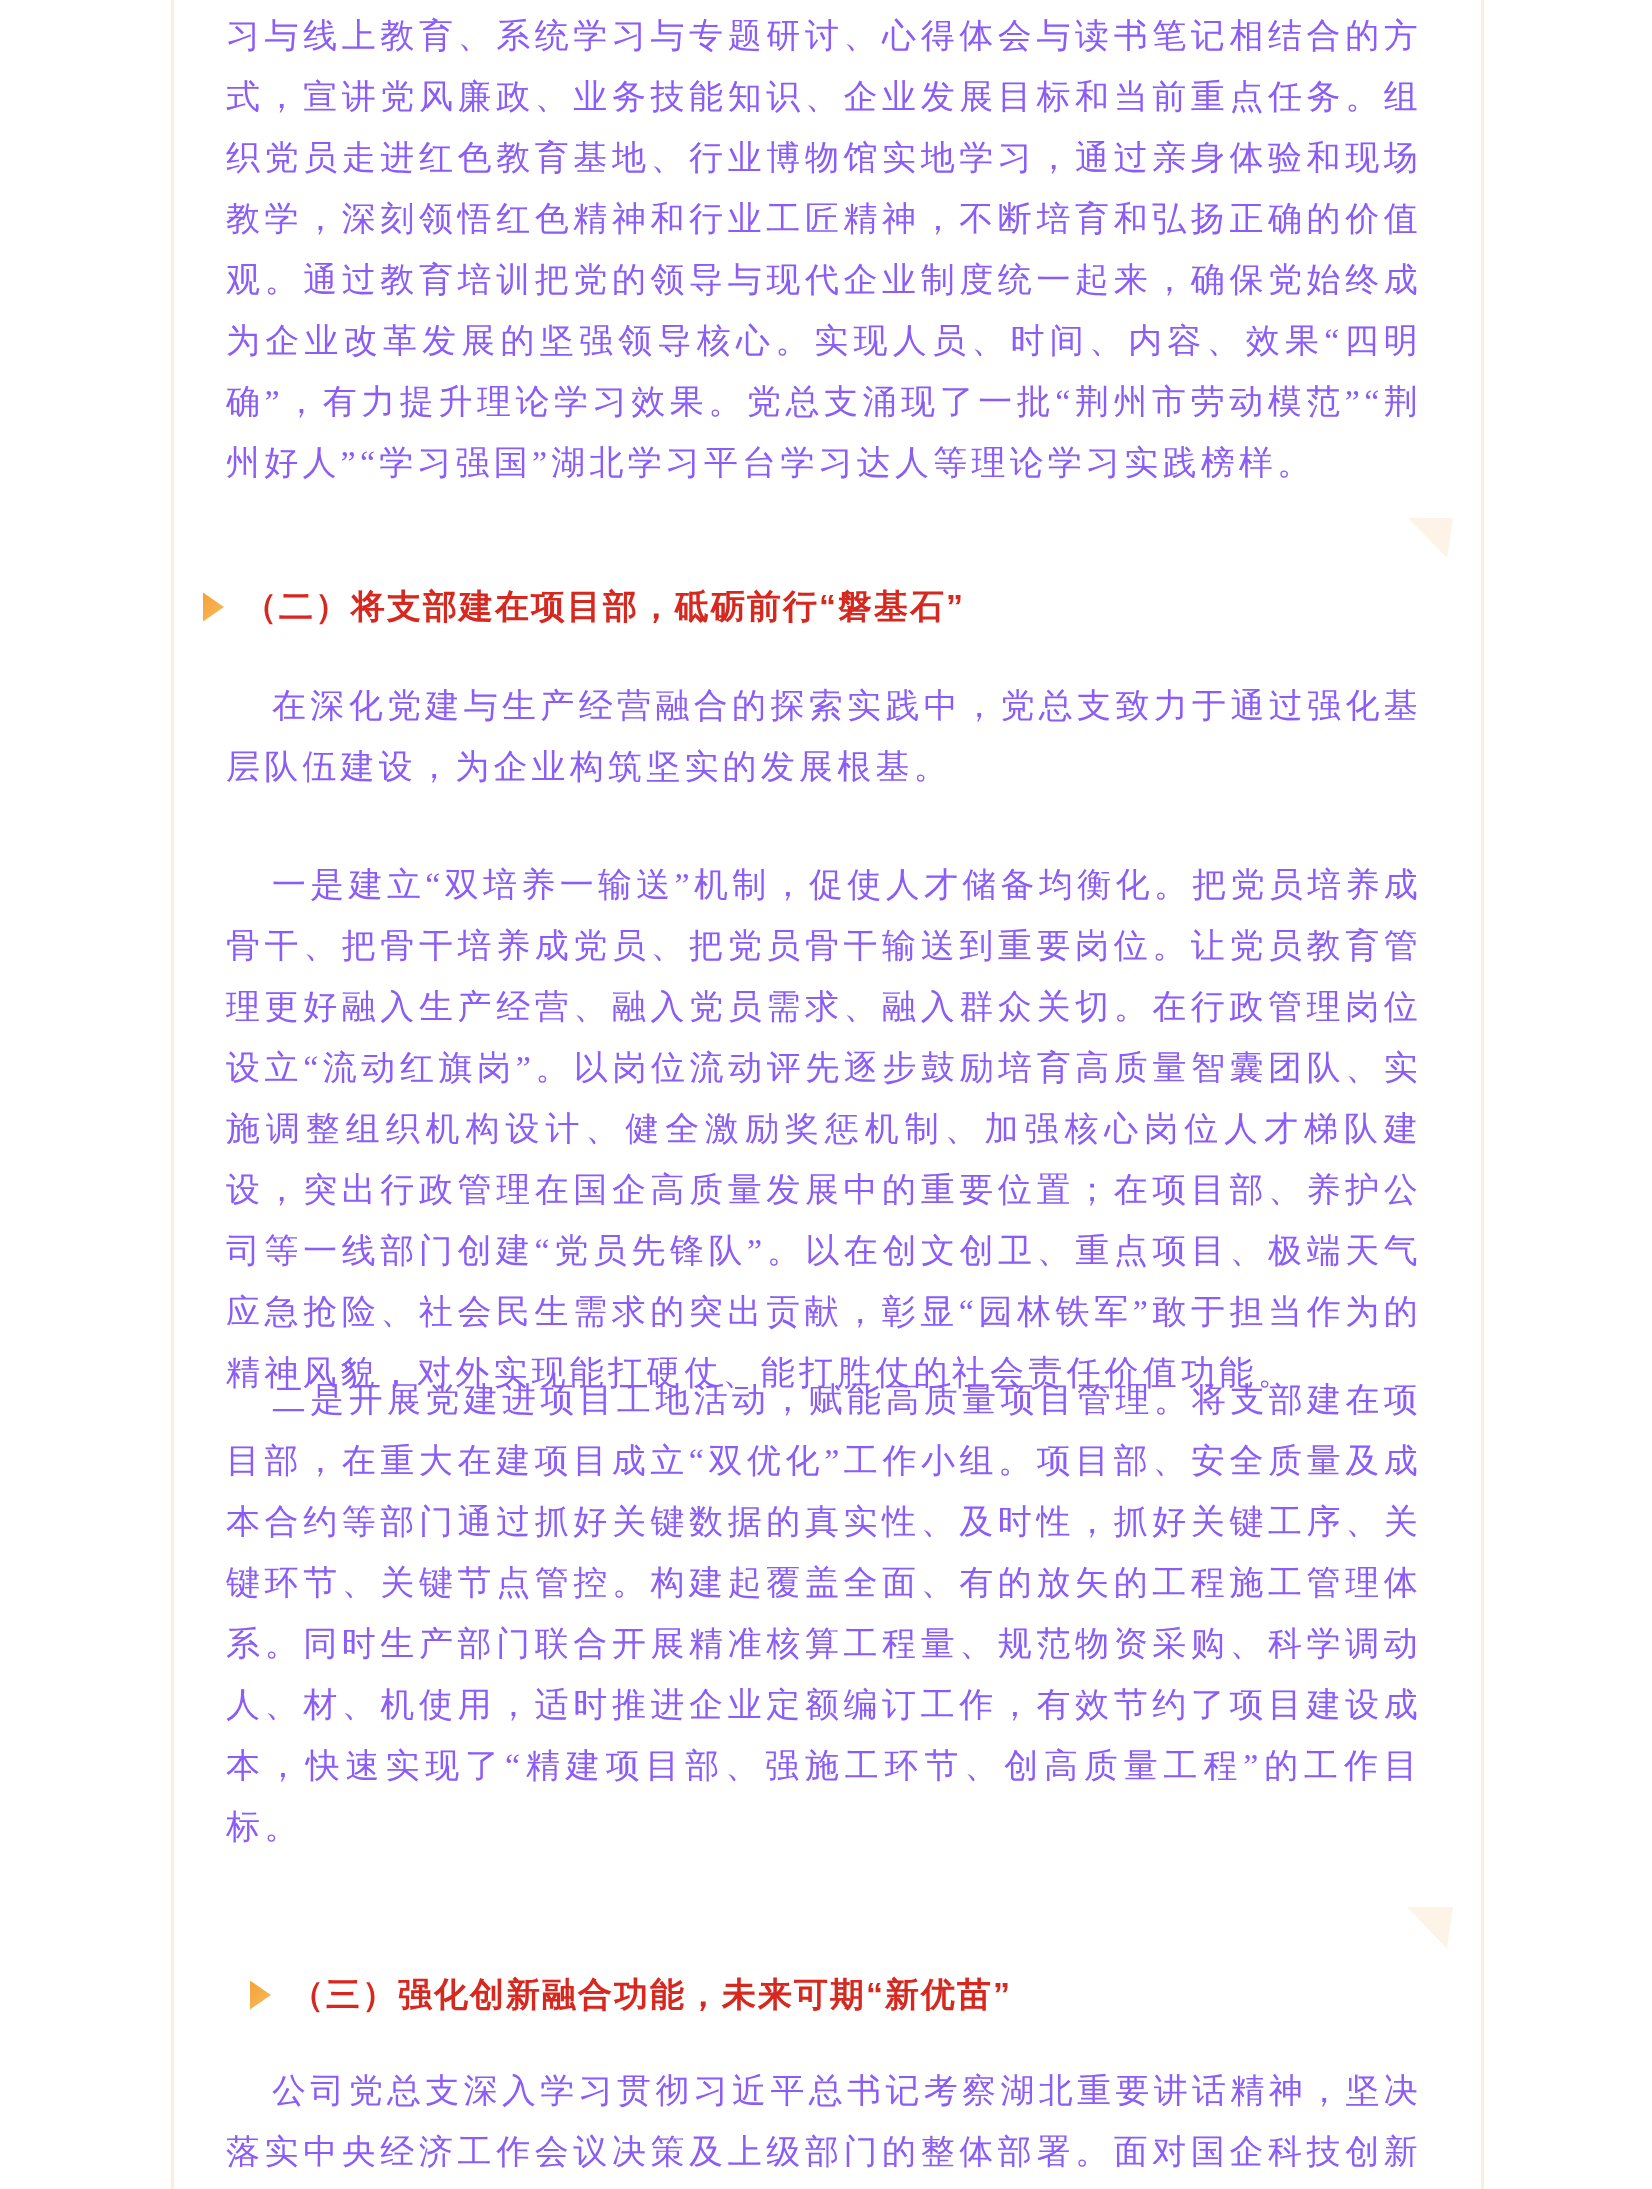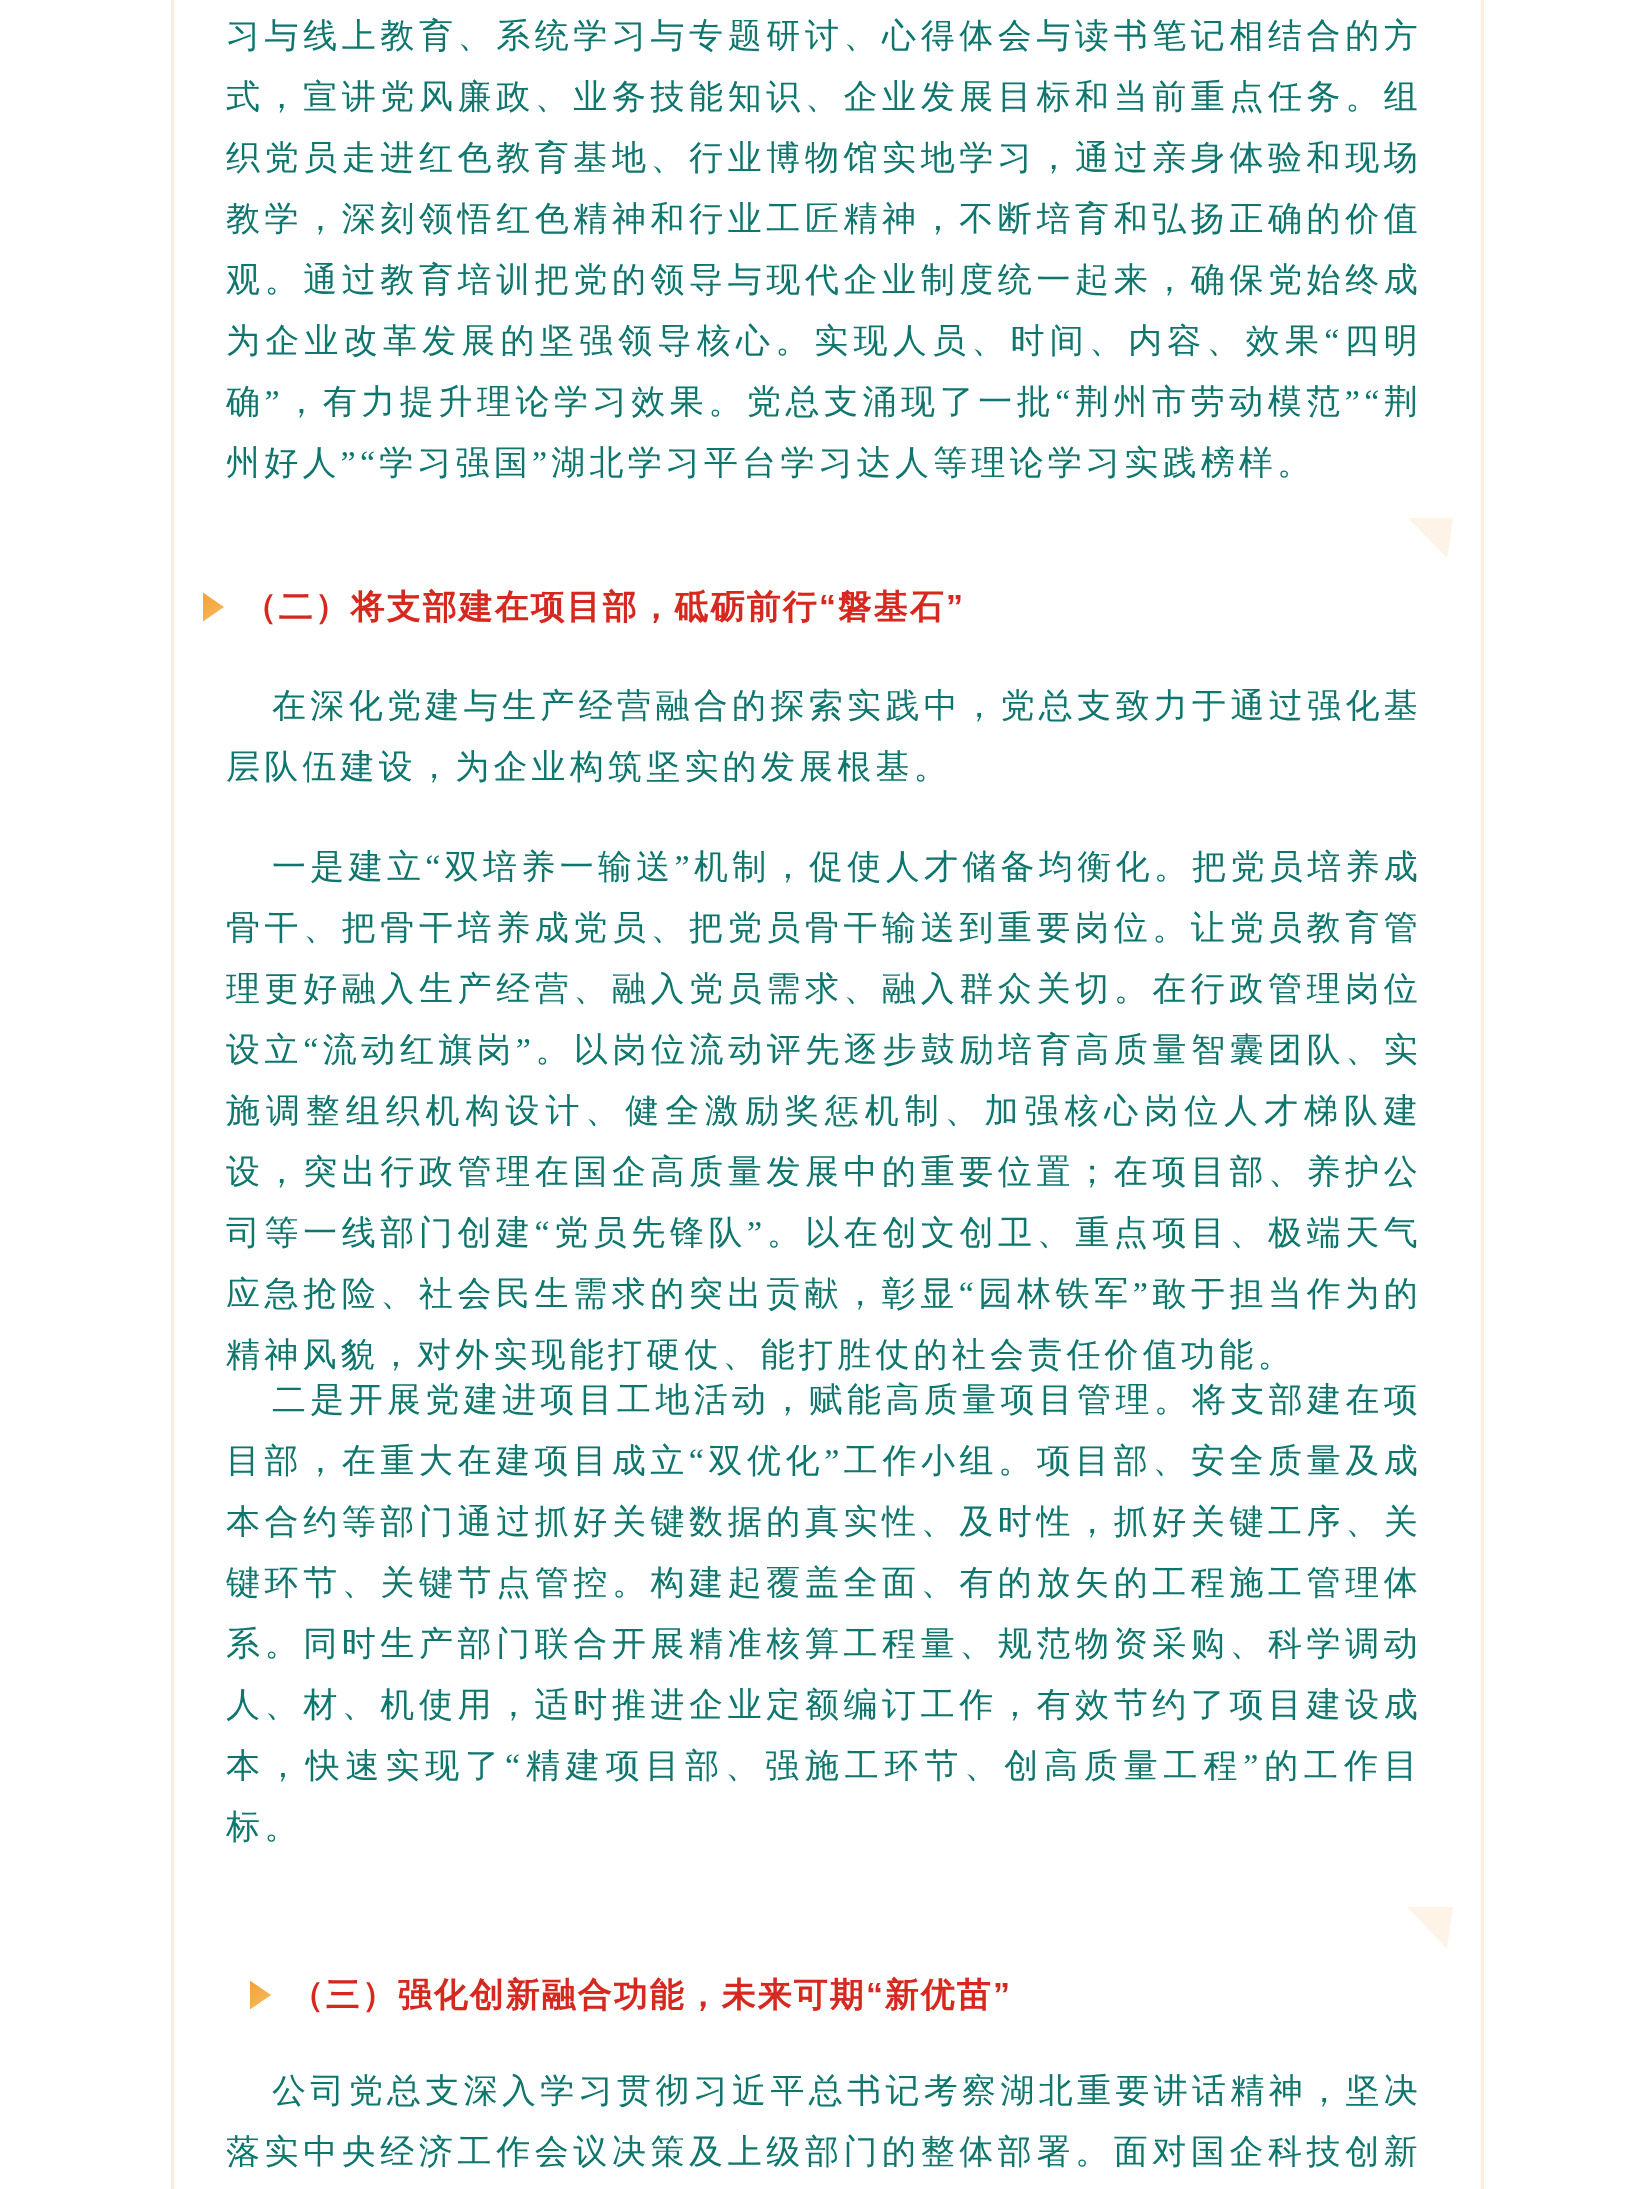--- a/index.html
+++ b/index.html
@@ -15,26 +15,26 @@
   .vline.left{left:171px;}
   .vline.right{left:1481px;}
   
   .deco{position:absolute;background:#fdf3e6;clip-path:polygon(0 0,100% 0,87% 100%);}
   #deco1{left:1408px;top:518px;width:45px;height:40px;}
   #deco2{left:1407px;top:1907px;width:46px;height:42px;}
   
   .para{
     position:absolute;left:226px;width:1196px;margin:0;
     font-size:34px;line-height:61px;letter-spacing:4.2px;
-    color:#0f766e;text-align:justify;text-align-last:left;
+    color:#8b5cf6;text-align:justify;text-align-last:left;
   }
   .indent{text-indent:46px;font-family:Liberation Serif, serif;}
   #blk1{top:5px;}
   #pA{top:675px;}
-  #pB{top:836px;}
+  #pB{top:854px;}
   #pC{top:1369px;}
   #pD{top:2060px;}
   
   .heading{position:absolute;left:203px;display:flex;align-items:center;gap:19px;height:46px;}
   #h2{top:584px;}
   #h3{top:1972px;padding-left:47px;}
   .marker{
     width:21px;height:29px;flex:0 0 auto;
     background:linear-gradient(135deg,#f3a237 0%,#f8bb60 100%);
     clip-path:polygon(0 0,100% 50%,0 100%);

